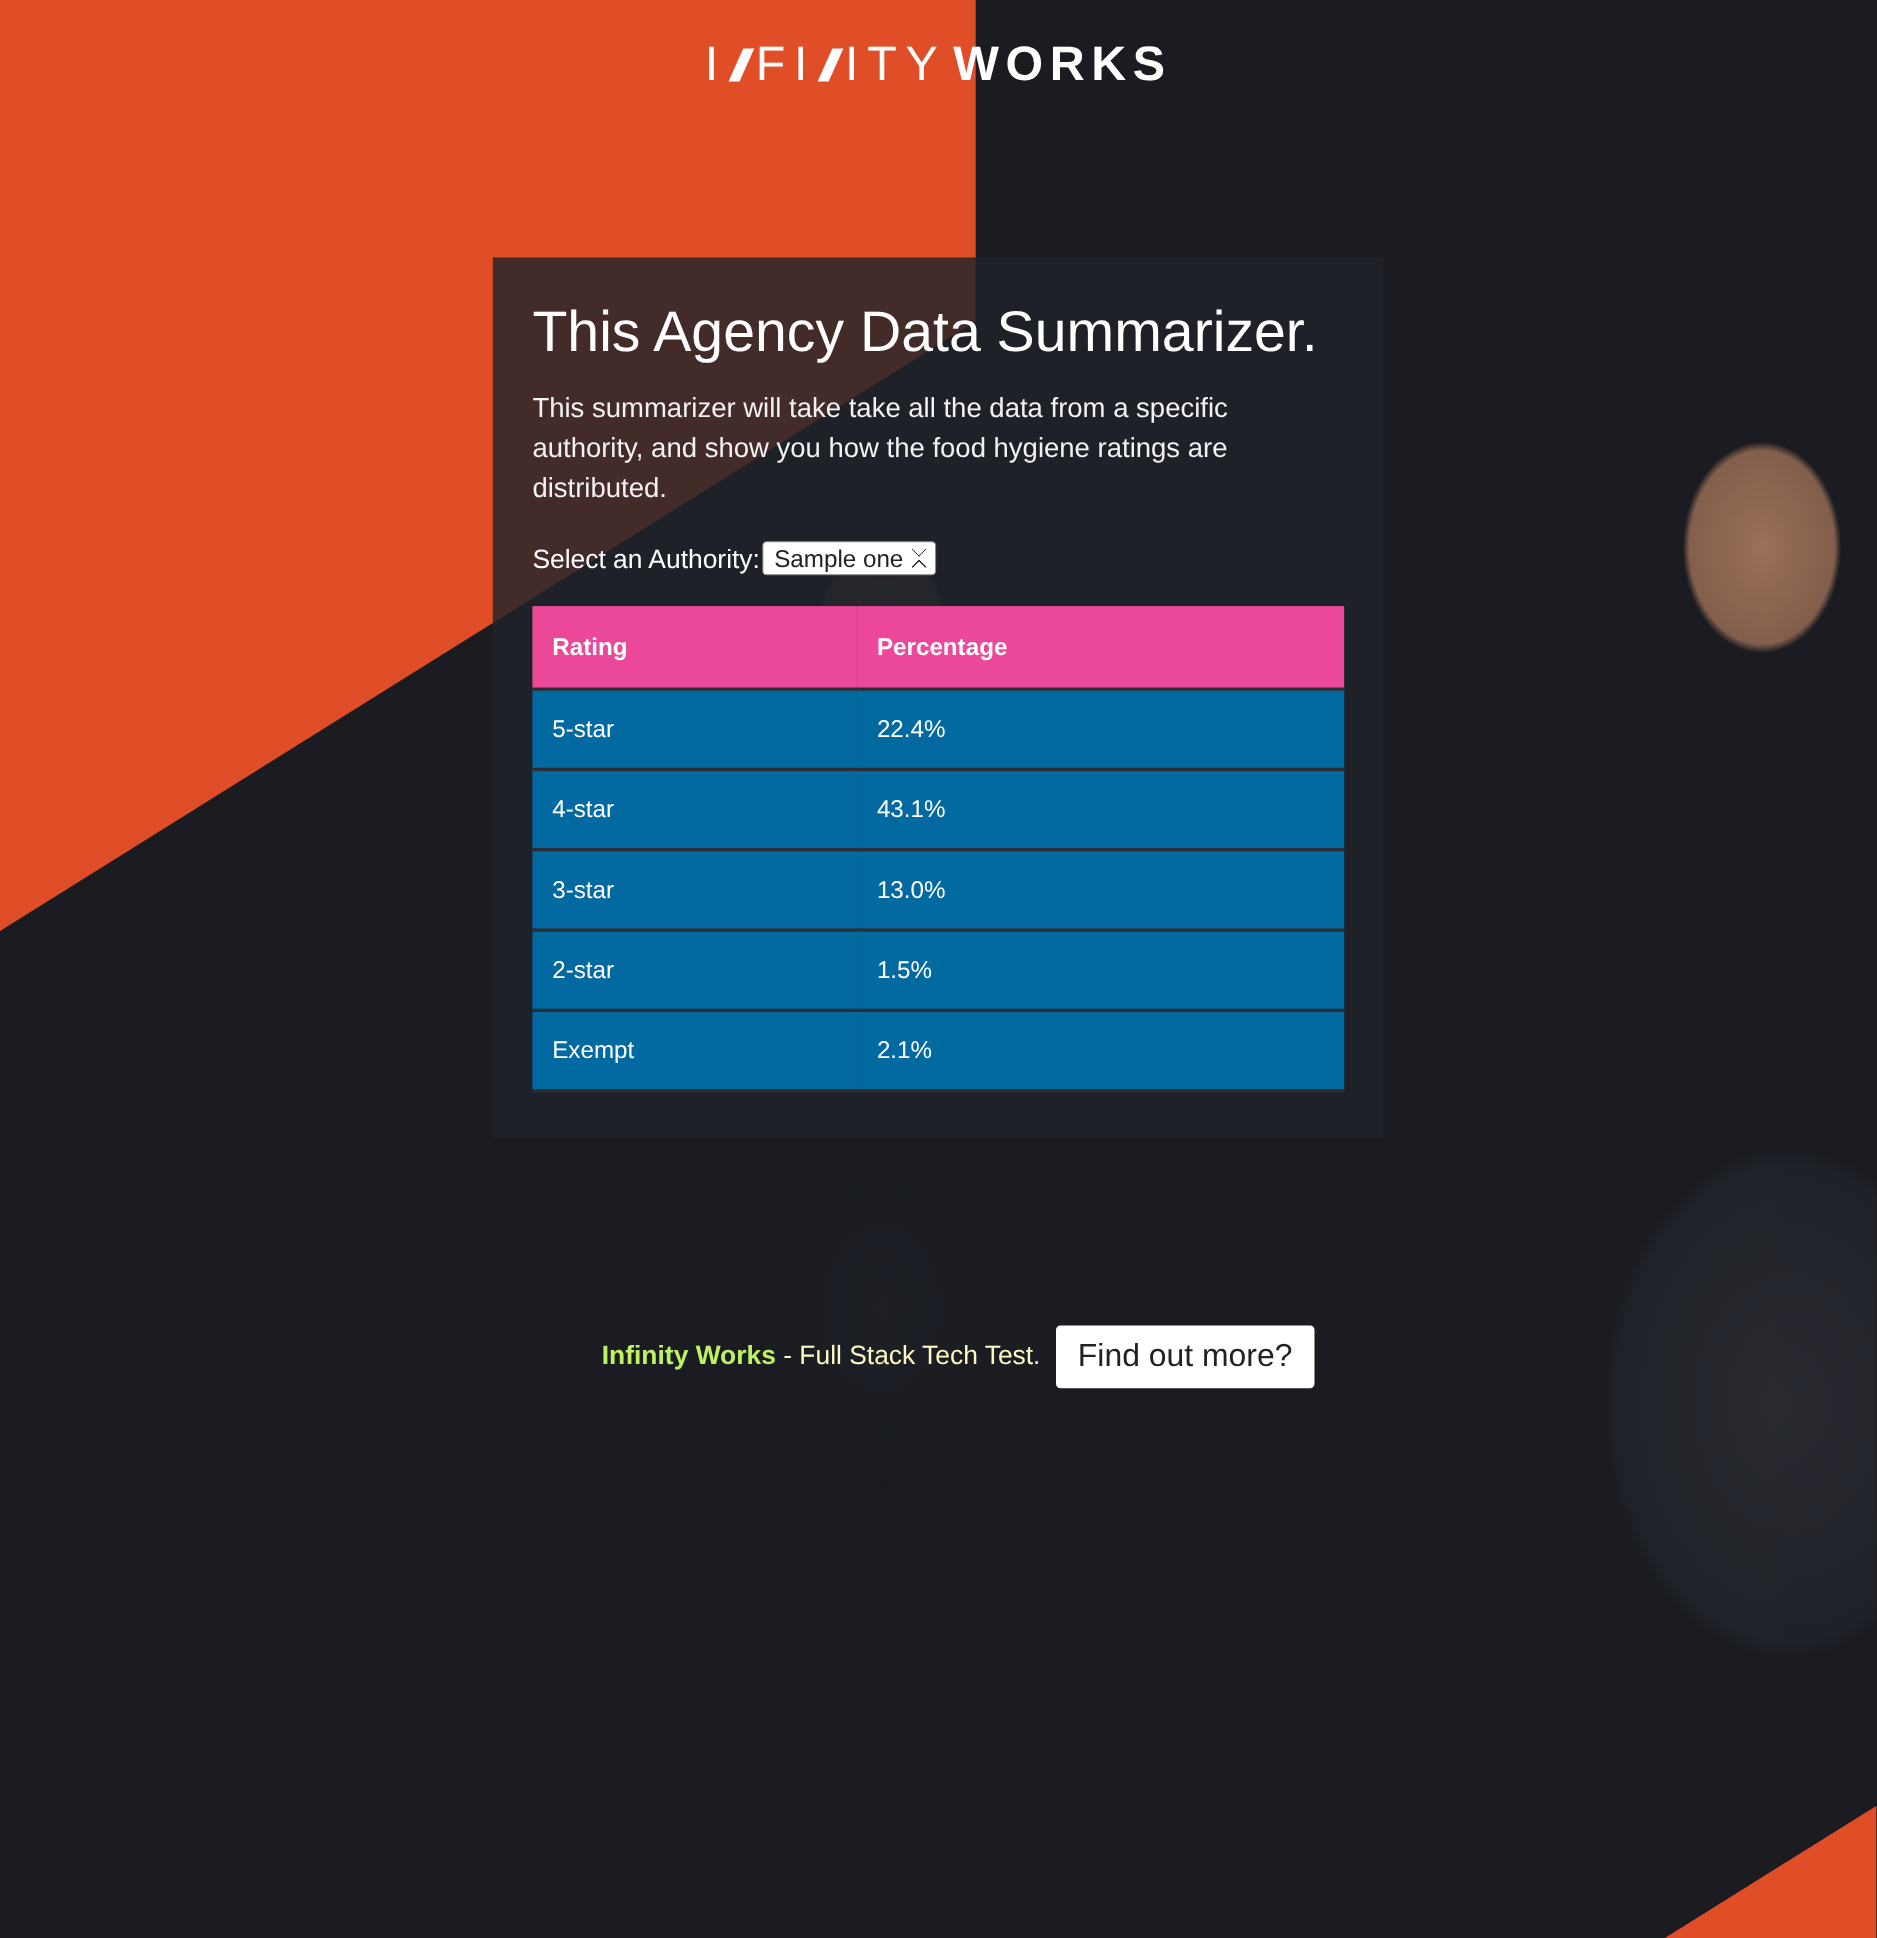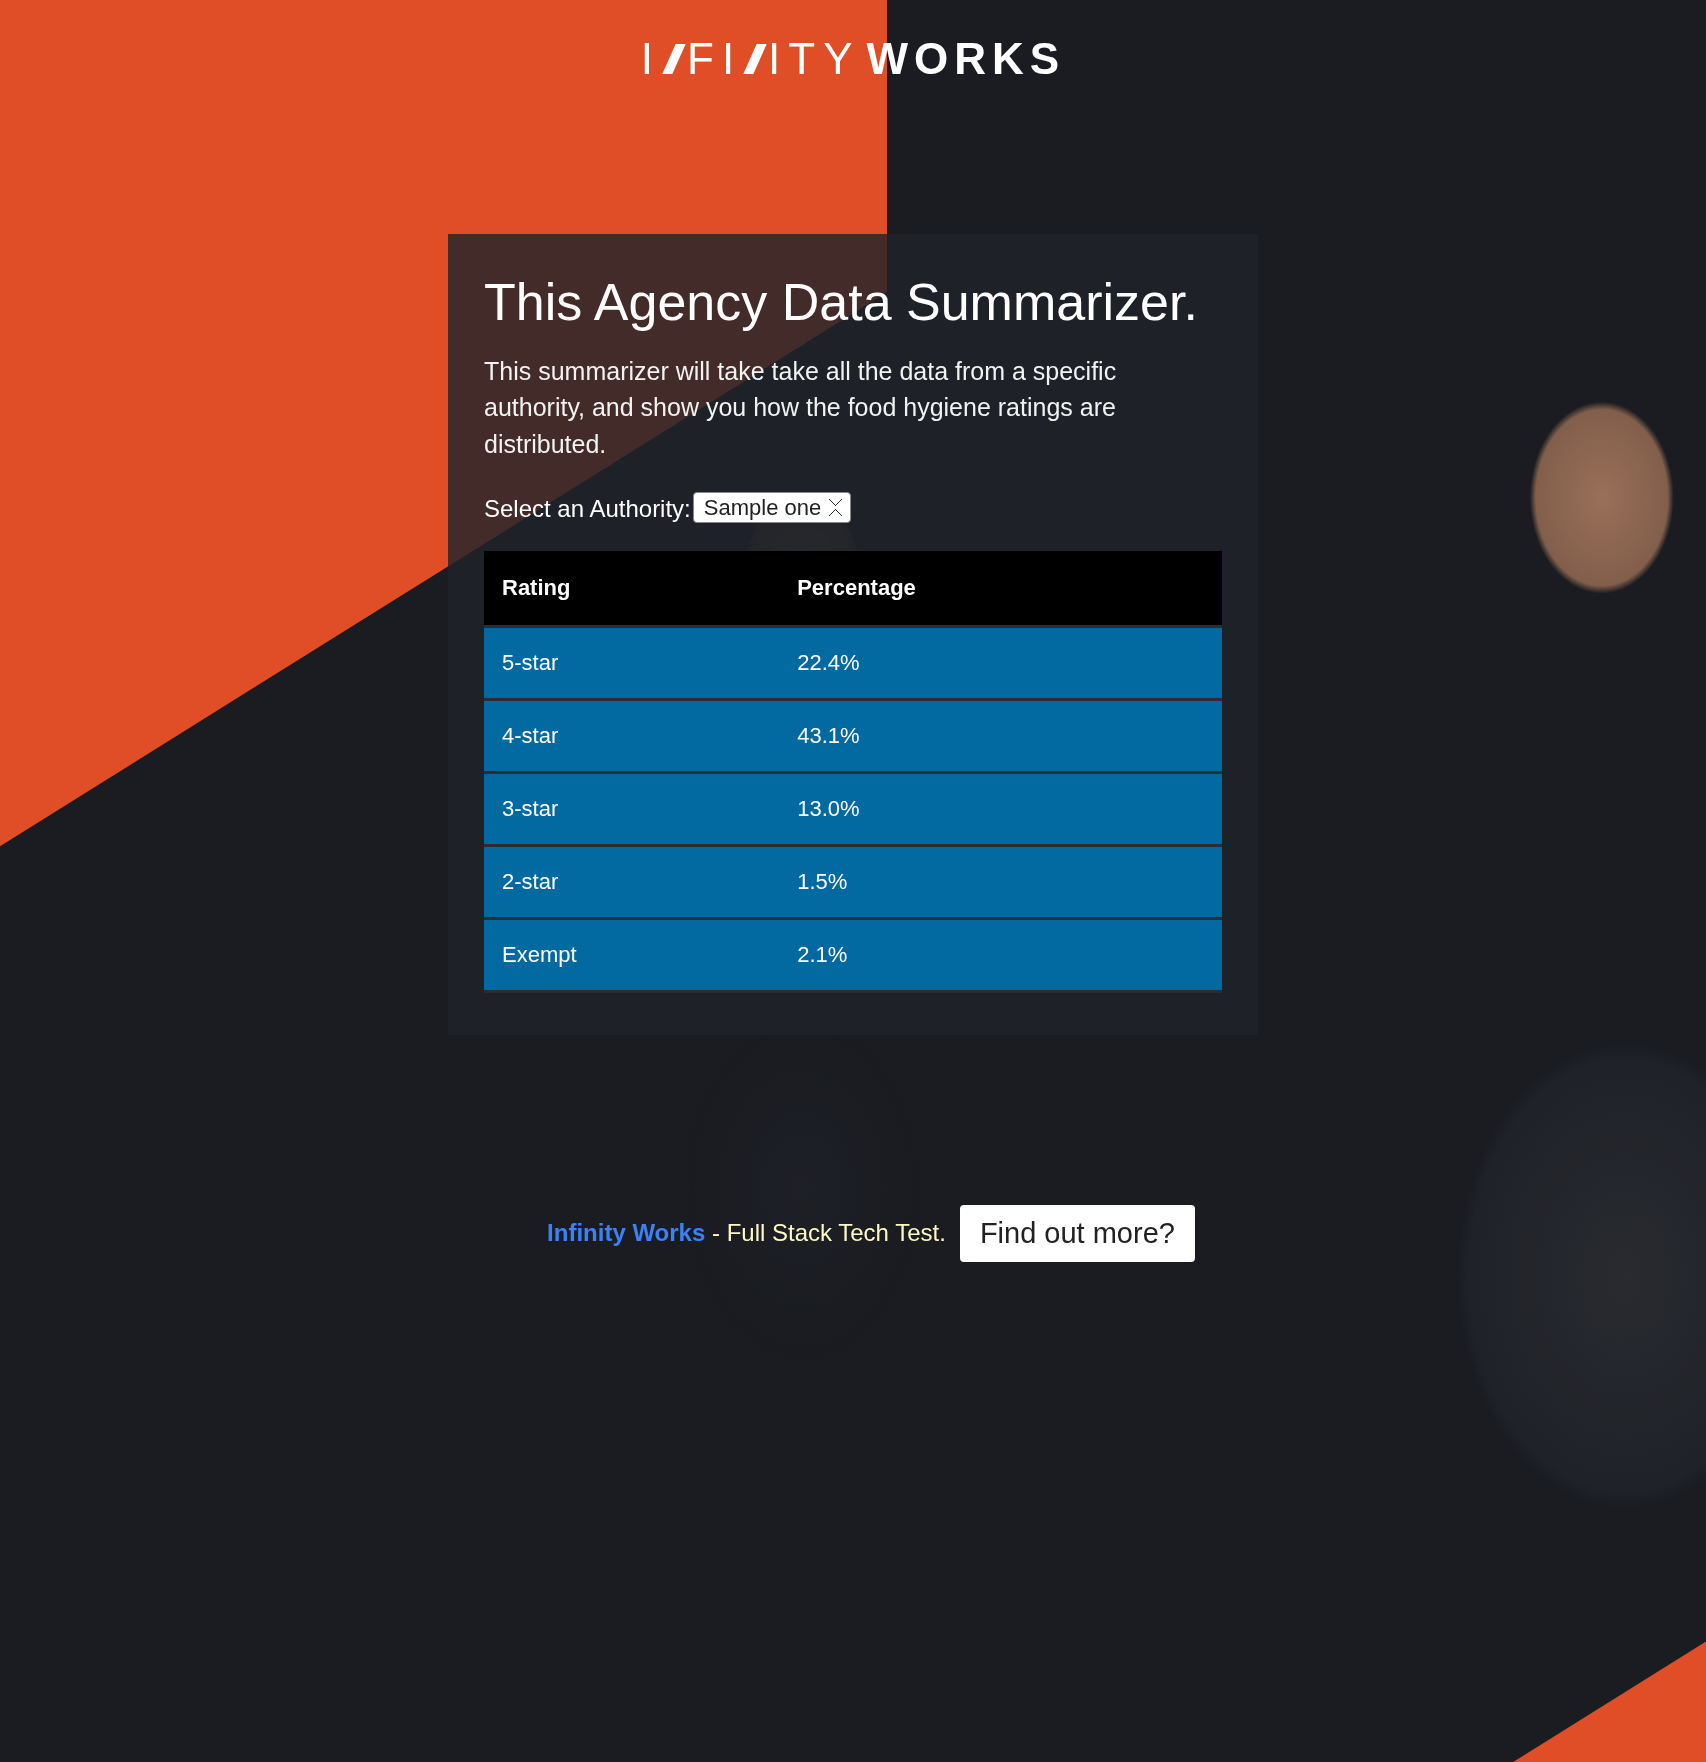--- a/index.html
+++ b/index.html
@@ -164,40 +164,40 @@
 
   table.ratings {
     width: 100%;
     border-collapse: collapse;
     font-size: 22px;
   }
   table.ratings th {
     text-align: left;
     font-weight: 700;
     padding: 24px 18px;
-    background: #000000;
+    background: #ec4899;
     border-bottom: 3px solid #2a2d33;
   }
   table.ratings td {
     padding: 22px 18px;
     background: #0369a1;
     border-bottom: 3px solid #2a2d33;
     font-weight: 400;
   }
   table.ratings th:first-child,
   table.ratings td:first-child { width: 40%; }
 
   .footer {
     margin-top: 170px;
     display: flex;
     align-items: center;
     gap: 14px;
     font-size: 24px;
   }
-  .footer .brand { font-weight: 600; color: #3b82f6; margin-left: 36px; }
+  .footer .brand { font-weight: 600; color: #bef264; margin-left: 36px; }
   .footer .tag   { font-weight: 400; color: #fef9c3; text-align: right; }
   .cta-btn {
     background: #fff;
     color: #222;
     border: none;
     border-radius: 4px;
     font-size: 29px;
     padding: 12px 20px;
     cursor: pointer;
   }

